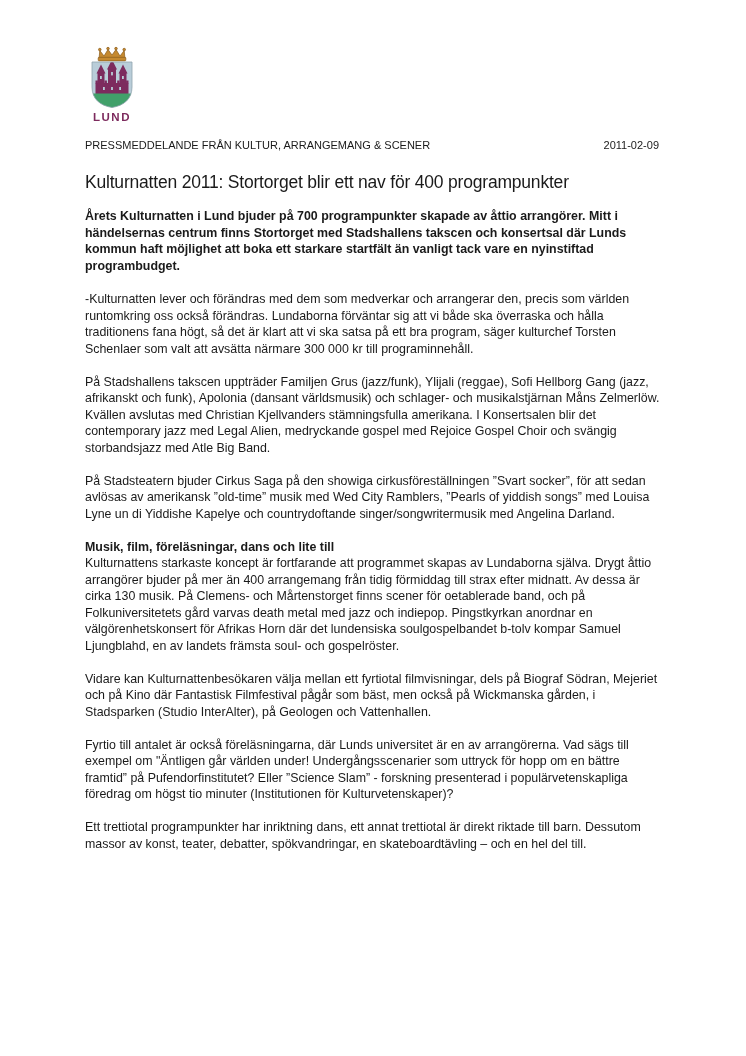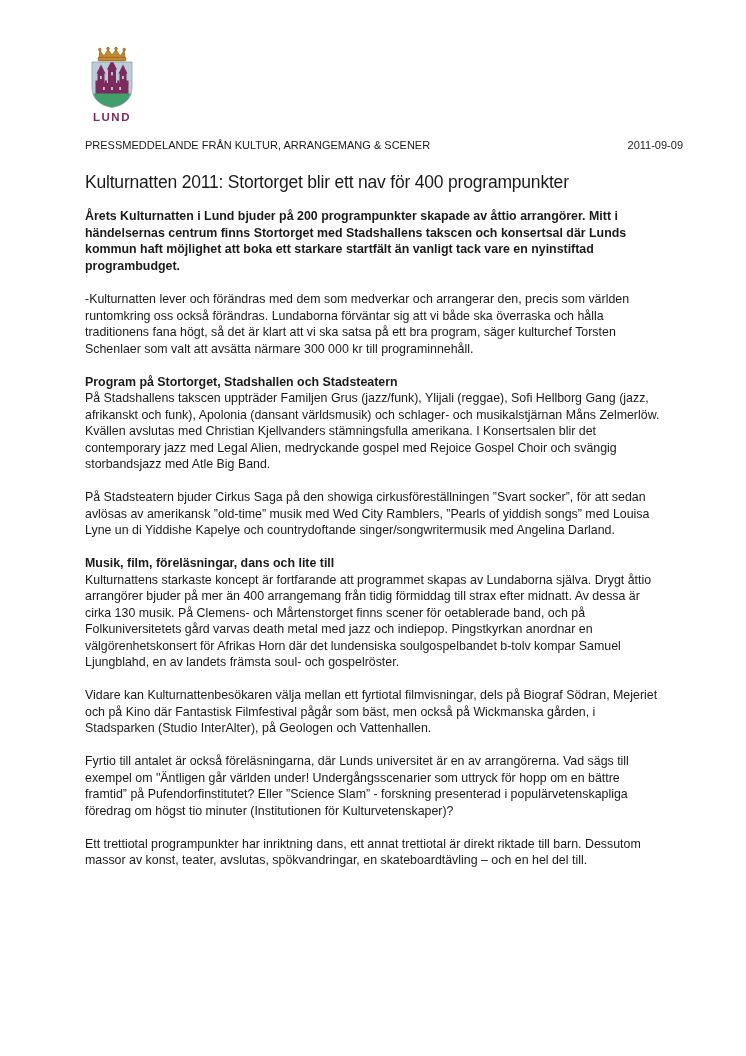--- a/index.html
+++ b/index.html
@@ -6,21 +6,21 @@
   body {
     width: 746px; height: 1056px;
     background: #ffffff;
     font-family: "Liberation Sans", sans-serif;
     color: #1a1a1a;
     overflow: hidden;
   }
   .page {
     box-sizing: border-box;
     width: 746px; height: 1056px;
-    padding: 45px 63px 0 85px;
+    padding: 45px 87px 0 85px;
   }
   .logo {
     width: 50px;
     margin-left: 2px;
     margin-bottom: 16px;
     text-align: center;
   }
   .logo svg { display: block; margin: 0 auto; }
   .logo-text {
     font-size: 11.5px;
@@ -108,44 +108,43 @@
         <rect x="0" y="48.5" width="46" height="16" fill="#41a06a"></rect>
       </g>
 
       <path d="M3,17 H43 V42 C43,54 35,60.5 23,62.5 C11,60.5 3,54 3,42 Z" fill="none" stroke="#8fa3ad" stroke-width="0.8"></path>
     </svg>
     <div class="logo-text">LUND</div>
   </div>
 
   <div class="header-row">
     <span>PRESSMEDDELANDE FRÅN KULTUR, ARRANGEMANG &amp; SCENER</span>
-    <span>2011-09-09</span>
+    <span>2011-02-09</span>
   </div>
 
   <div class="content">
     <h1>Kulturnatten 2011: Stortorget blir ett nav för 400 programpunkter</h1>
 
-    <p class="intro">Årets Kulturnatten i Lund bjuder på 200 programpunkter skapade av åttio arrangörer. Mitt i händelsernas centrum finns Stortorget med Stadshallens takscen och konsertsal där Lunds kommun haft möjlighet att boka ett starkare startfält än vanligt tack vare en nyinstiftad programbudget.</p>
+    <p class="intro">Årets Kulturnatten i Lund bjuder på 700 programpunkter skapade av åttio arrangörer. Mitt i händelsernas centrum finns Stortorget med Stadshallens takscen och konsertsal där Lunds kommun haft möjlighet att boka ett starkare startfält än vanligt tack vare en nyinstiftad programbudget.</p>
 
     <p>-Kulturnatten lever och förändras med dem som medverkar och arrangerar den, precis som världen runtomkring oss också förändras. Lundaborna förväntar sig att vi både ska överraska och hålla traditionens fana högt, så det är klart att vi ska satsa på ett bra program, säger kulturchef Torsten Schenlaer som valt att avsätta närmare 300 000 kr till programinnehåll.</p>
 
 
     <div class="section">
-      <h2>Program på Stortorget, Stadshallen och Stadsteatern</h2>
       <p>På Stadshallens takscen uppträder Familjen Grus (jazz/funk), Ylijali (reggae), Sofi Hellborg Gang (jazz, afrikanskt och funk), Apolonia (dansant världsmusik) och schlager- och musikalstjärnan Måns Zelmerlöw. Kvällen avslutas med Christian Kjellvanders stämningsfulla amerikana. I Konsertsalen blir det contemporary jazz med Legal Alien, medryckande gospel med Rejoice Gospel Choir och svängig storbandsjazz med Atle Big Band.</p>
     </div>
 
     <p>På Stadsteatern bjuder Cirkus Saga på den showiga cirkusföreställningen ”Svart socker”, för att sedan avlösas av amerikansk ”old-time” musik med Wed City Ramblers, ”Pearls of yiddish songs” med Louisa Lyne un di Yiddishe Kapelye och countrydoftande singer/songwritermusik med Angelina Darland.</p>
 
     <div class="section">
       <h2>Musik, film, föreläsningar, dans och lite till</h2>
       <p>Kulturnattens starkaste koncept är fortfarande att programmet skapas av Lundaborna själva. Drygt åttio arrangörer bjuder på mer än 400 arrangemang från tidig förmiddag till strax efter midnatt. Av dessa är cirka 130 musik. På Clemens- och Mårtenstorget finns scener för oetablerade band, och på Folkuniversitetets gård varvas death metal med jazz och indiepop. Pingstkyrkan anordnar en välgörenhetskonsert för Afrikas Horn där det lundensiska soulgospelbandet b-tolv kompar Samuel Ljungblahd, en av landets främsta soul- och gospelröster.</p>
     </div>
 
     <p>Vidare kan Kulturnattenbesökaren välja mellan ett fyrtiotal filmvisningar, dels på Biograf Södran, Mejeriet och på Kino där Fantastisk Filmfestival pågår som bäst, men också på Wickmanska gården, i Stadsparken (Studio InterAlter), på Geologen och Vattenhallen.</p>
 
     <p>Fyrtio till antalet är också föreläsningarna, där Lunds universitet är en av arrangörerna. Vad sägs till exempel om "Äntligen går världen under! Undergångsscenarier som uttryck för hopp om en bättre framtid” på Pufendorfinstitutet? Eller ”Science Slam” - forskning presenterad i populärvetenskapliga föredrag om högst tio minuter (Institutionen för Kulturvetenskaper)?</p>
 
-    <p>Ett trettiotal programpunkter har inriktning dans, ett annat trettiotal är direkt riktade till barn. Dessutom massor av konst, teater, avslutas, spökvandringar, en skateboardtävling – och en hel del till.</p>
+    <p>Ett trettiotal programpunkter har inriktning dans, ett annat trettiotal är direkt riktade till barn. Dessutom massor av konst, teater, debatter, spökvandringar, en skateboardtävling – och en hel del till.</p>
 
   </div>
 
 </div>
 
 </body></html>

